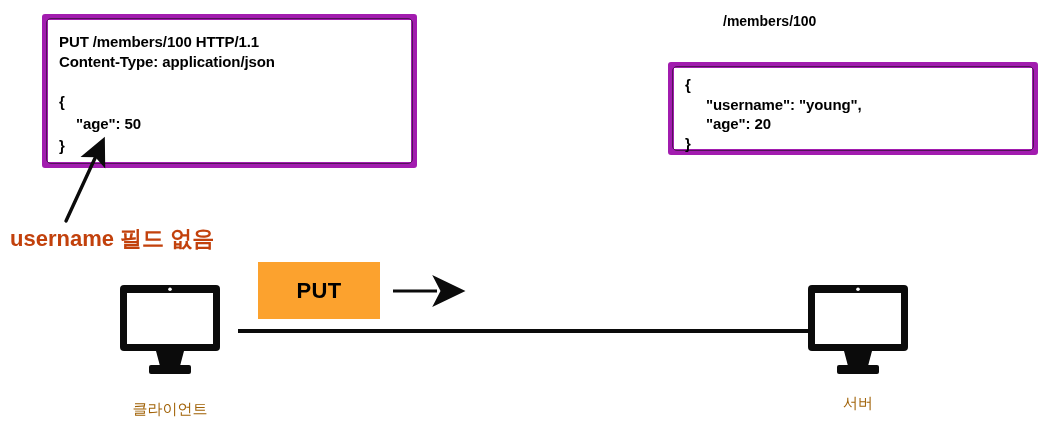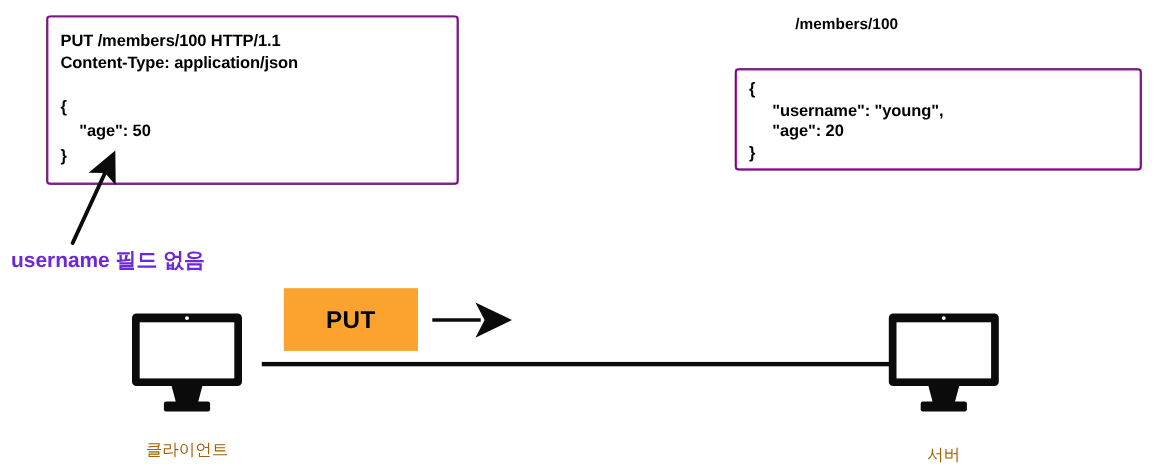--- a/index.html
+++ b/index.html
@@ -14,21 +14,21 @@
     background: #ffffff;
     overflow: hidden;
     font-family: "Liberation Sans", sans-serif;
   }
 
   
   .sketch-box {
     position: absolute;
     box-sizing: border-box;
     background: #ffffff;
-    border: 2px solid #a21caf;
+    border: 6px solid #a21caf;
     border-radius: 3px;
   }
   .sketch-box::after {
     content: "";
     position: absolute;
     left: -2px; top: -2px; right: -2px; bottom: -2px;
     border: 1px solid rgba(17,17,17,0.55);
     border-radius: 5px;
     pointer-events: none;
   }
@@ -53,23 +53,23 @@
     font-size: 14px;
     font-weight: 700;
     color: #000000;
     white-space: nowrap;
     margin-left: 47px;
   }
 
   .annotation {
     position: absolute;
     font-family: "Liberation Sans", sans-serif;
-    font-size: 19px;
+    font-size: 22px;
     font-weight: 700;
-    color: #6d28d9;
+    color: #c2410c;
     white-space: nowrap;
   }
 
   .device-label {
     position: absolute;
     font-family: "Liberation Sans", sans-serif;
     font-size: 15px;
     font-weight: 400;
     color: #a16207;
     white-space: nowrap;
@@ -163,15 +163,15 @@
 
   <div class="monitor" style="left:806px; top:283px; width:104px; height:96px;">
     <svg viewBox="0 0 104 96" width="104" height="96" overflow="visible">
       <rect x="2" y="2" width="100" height="66" rx="4" ry="4" fill="#0b0b0b"></rect>
       <rect x="9" y="10" width="86" height="51" fill="#ffffff"></rect>
       <circle cx="52" cy="6.2" r="1.8" fill="#ffffff"></circle>
       <path d="M38,68 L66,68 L62,83 L42,83 Z" fill="#0b0b0b"></path>
       <rect x="31" y="82" width="42" height="9" rx="2" ry="2" fill="#0b0b0b"></rect>
     </svg>
   </div>
-  <div class="device-label" style="left:798px; top:404px; width:120px;">서버</div>
+  <div class="device-label" style="left:798px; top:394px; width:120px;">서버</div>
 
 </div>
 
 </body></html>

